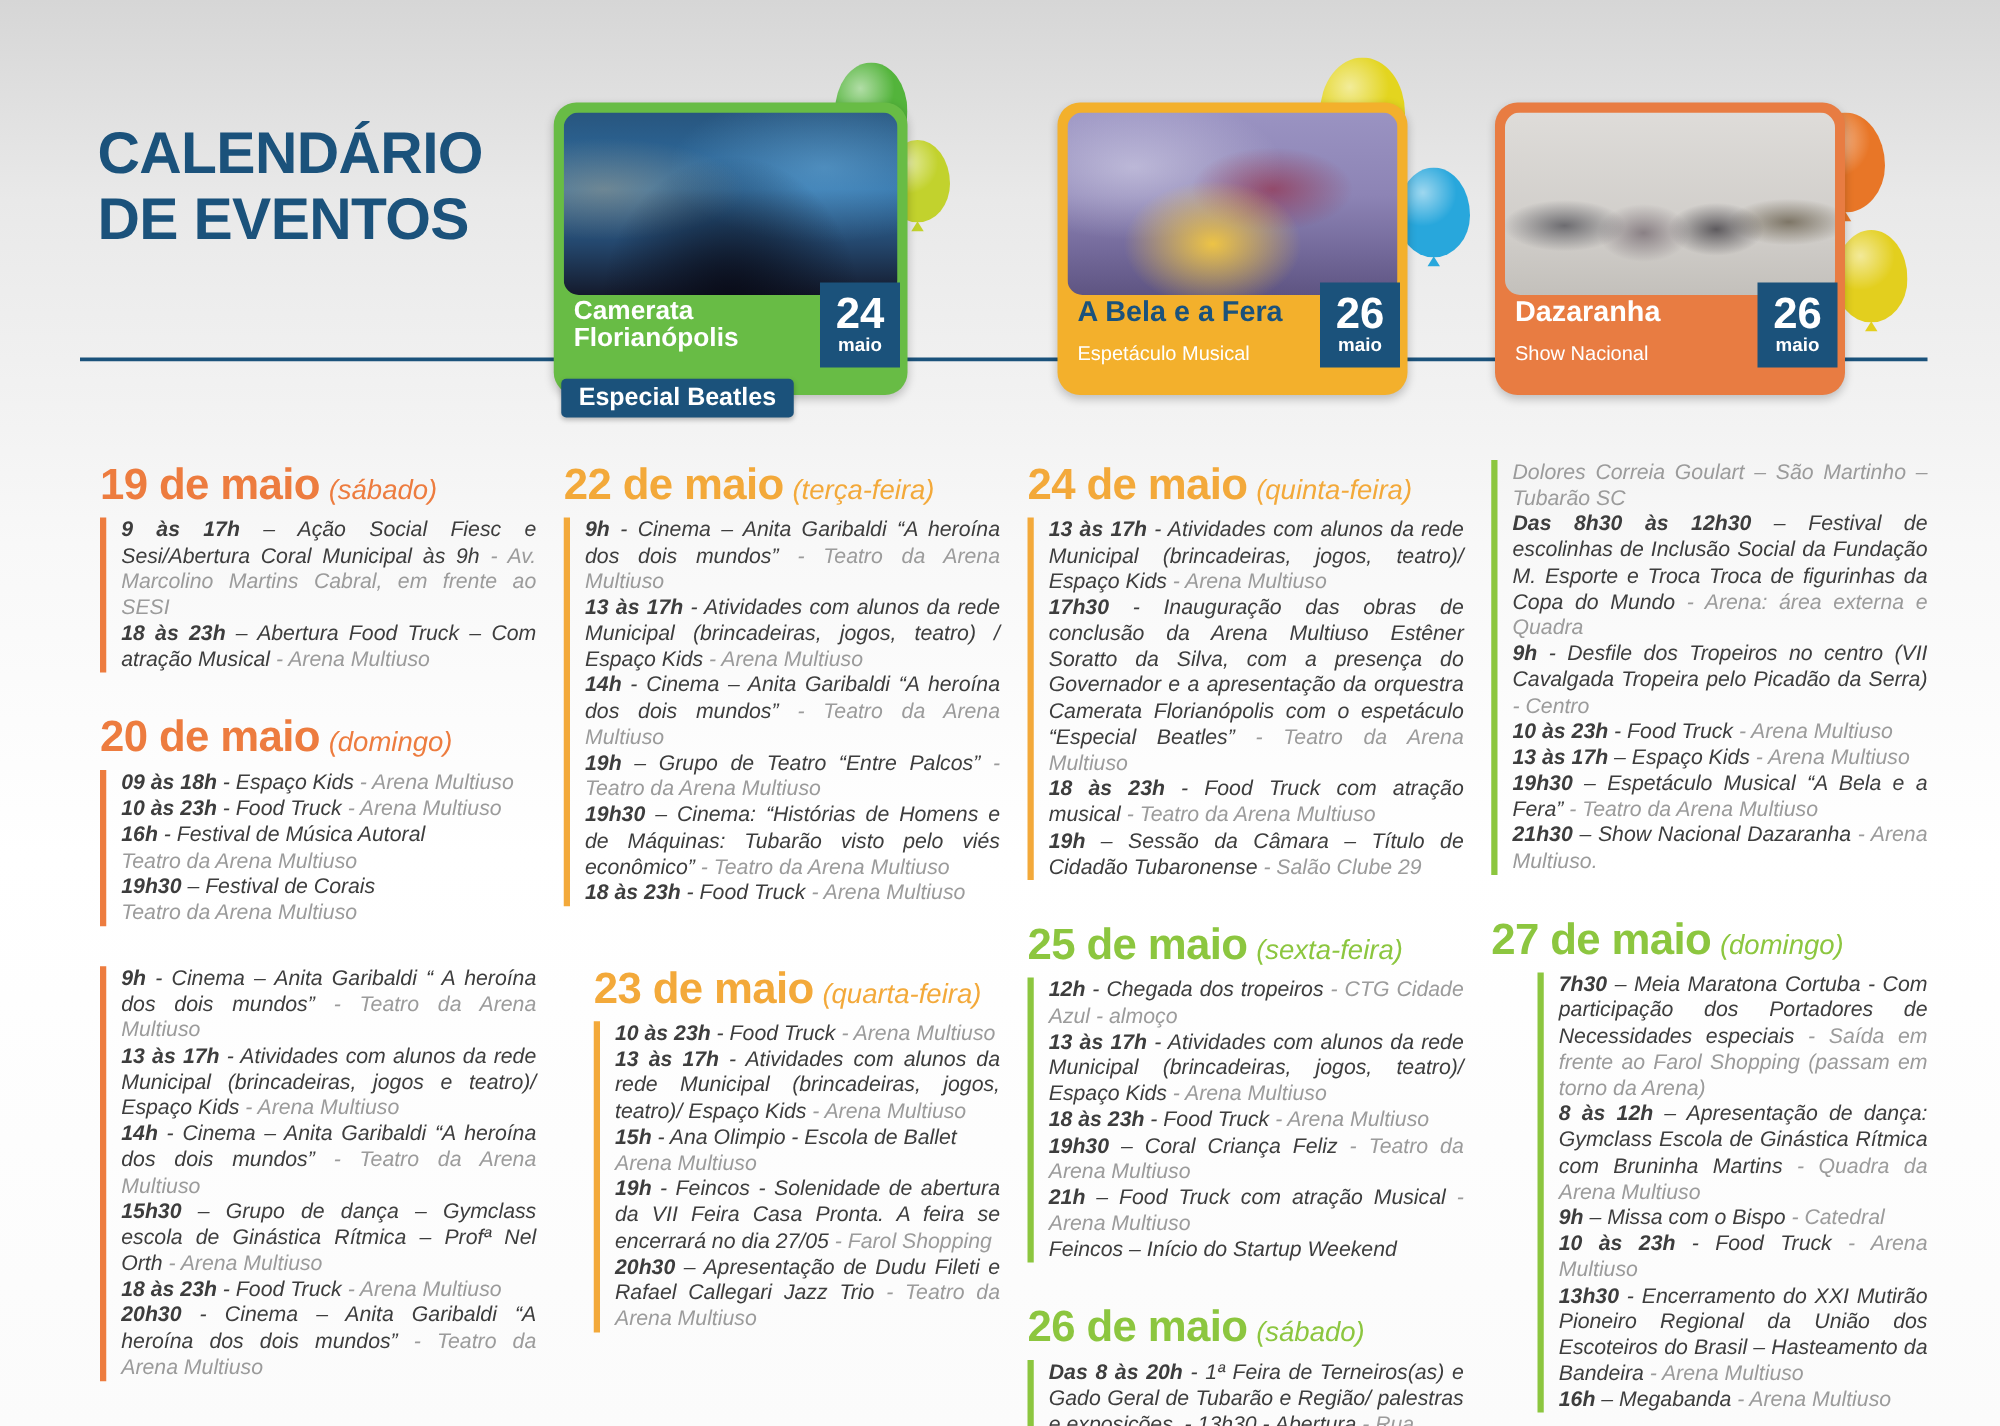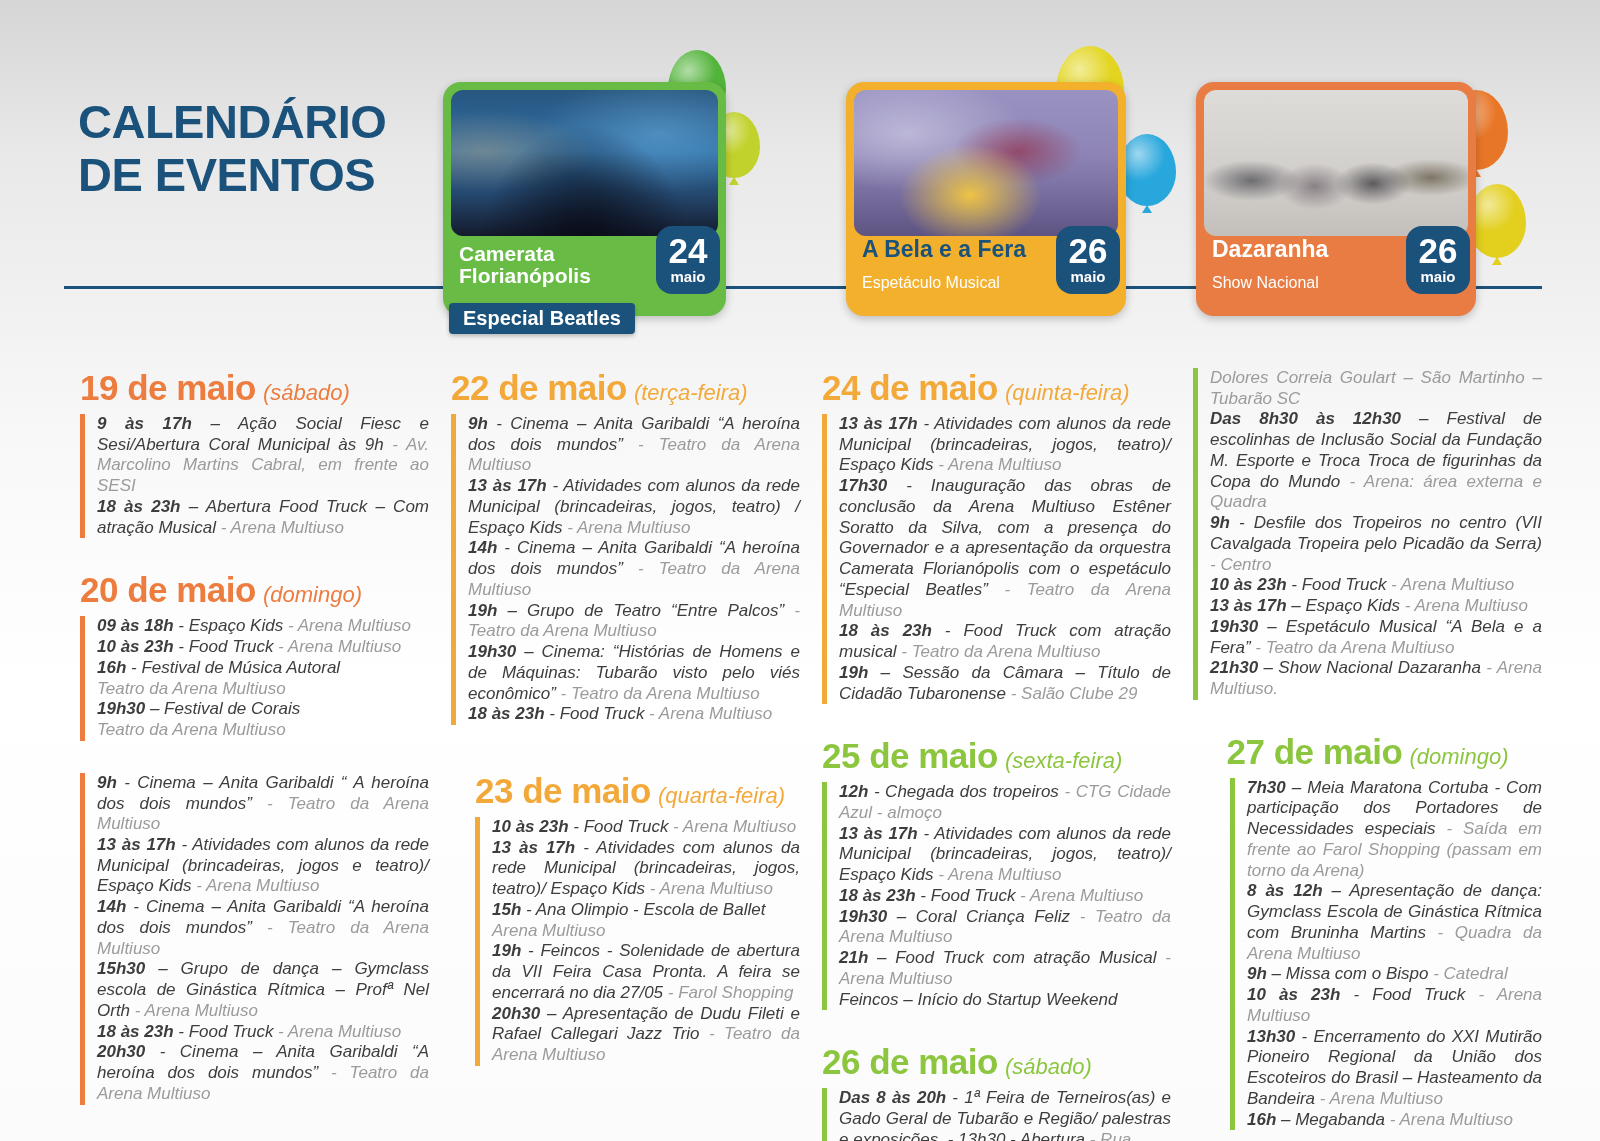--- a/index.html
+++ b/index.html
@@ -32,29 +32,29 @@
       radial-gradient(ellipse at 44% 72%, rgba(250,205,60,.9), rgba(250,205,60,0) 34%),
       radial-gradient(ellipse at 62% 42%, rgba(150,25,45,.55), transparent 28%),
       radial-gradient(ellipse at 20% 30%, rgba(230,230,245,.5), transparent 40%),
       linear-gradient(180deg,#9a93c2 0%,#8d84b5 45%,#776d9e 72%,#5e5482 100%);}
   .photo-3{background:
       radial-gradient(ellipse at 18% 62%, rgba(75,75,82,.75), transparent 16%),
       radial-gradient(ellipse at 42% 66%, rgba(108,96,104,.7), transparent 17%),
       radial-gradient(ellipse at 64% 64%, rgba(55,52,58,.75), transparent 16%),
       radial-gradient(ellipse at 86% 60%, rgba(90,80,60,.7), transparent 15%),
       linear-gradient(180deg,#dedcd9 0%,#cfccc8 70%,#c3c0bb 100%);}
-  .card-label{position:relative;display:flex;align-items:center;height:56px;padding:2px 74px 0 8px;box-sizing:border-box;}
+  .card-label{position:relative;display:flex;height:56px;padding:2px 74px 0 8px;box-sizing:border-box;}
   .card-title{font-weight:bold;line-height:1.04;}
   .card-1 .card-title{color:#ffffff;font-size:21px;}
   .card-2 .card-title{color:#1b527b;font-size:23px;}
   .card-3 .card-title{color:#ffffff;font-size:23px;}
   .card-subtitle{color:#ffffff;font-size:16px;margin-top:13px;}
   .card-subtitle:empty{display:none;}
   .date-badge{position:absolute;right:-2px;bottom:-2px;width:64px;height:68px;background:#1b527b;
-              border-radius:16px;color:#fff;display:flex;flex-direction:column;align-items:center;justify-content:center;}
+              border-radius:0;color:#fff;display:flex;flex-direction:column;align-items:center;justify-content:center;}
   .date-day{font-size:35px;font-weight:bold;line-height:.92;}
   .date-month{font-size:15px;font-weight:bold;}
   .tag-badge{position:absolute;left:449px;top:303px;z-index:2;background:#1b527b;color:#fff;
              font-weight:bold;font-size:20px;padding:4px 14px;border-radius:4px;box-shadow:0 2px 4px rgba(0,0,0,.25);}
   .tag-badge:empty{display:none;}
 
   
   .columns{position:absolute;left:80px;right:58px;top:368px;display:grid;
            grid-template-columns:repeat(4,1fr);column-gap:22px;}
   .section{margin:0 0 32px 0;}
@@ -213,21 +213,21 @@
             <p class="event"><span class="seg-loc">Dolores Correia Goulart – São Martinho – Tubarão SC</span></p>
             <p class="event"><span class="seg-time">Das 8h30 às 12h30</span><span class="seg-desc"> – Festival de escolinhas de Inclusão Social da Fundação M. Esporte e Troca Troca de figurinhas da Copa do Mundo</span><span class="seg-loc"> - Arena: área externa e Quadra</span></p>
             <p class="event"><span class="seg-time">9h</span><span class="seg-desc"> - Desfile dos Tropeiros no centro (VII Cavalgada Tropeira pelo Picadão da Serra)</span><span class="seg-loc"> - Centro</span></p>
             <p class="event"><span class="seg-time">10 às 23h</span><span class="seg-desc"> - Food Truck</span><span class="seg-loc"> - Arena Multiuso</span></p>
             <p class="event"><span class="seg-time">13 às 17h</span><span class="seg-desc"> – Espaço Kids</span><span class="seg-loc"> - Arena Multiuso</span></p>
             <p class="event"><span class="seg-time">19h30</span><span class="seg-desc"> – Espetáculo Musical “A Bela e a Fera”</span><span class="seg-loc"> - Teatro da Arena Multiuso</span></p>
             <p class="event"><span class="seg-time">21h30</span><span class="seg-desc"> – Show Nacional Dazaranha</span><span class="seg-loc"> - Arena Multiuso.</span></p>
           </div>
         </section>
         <section class="section">
-          <h2 class="sec-heading" style="color: rgb(140, 198, 63); text-align: center;"><span class="sec-date">27 de maio</span><span class="sec-weekday">(domingo)</span></h2>
+          <h2 class="sec-heading" style="color: rgb(140, 198, 63);"><span class="sec-date">27 de maio</span><span class="sec-weekday">(domingo)</span></h2>
           <div class="event-list" style="border-left-color: rgb(140, 198, 63); margin-left: 37px;">
             <p class="event"><span class="seg-time">7h30</span><span class="seg-desc"> – Meia Maratona Cortuba - Com participação dos Portadores de Necessidades especiais</span><span class="seg-loc"> - Saída em frente ao Farol Shopping (passam em torno da Arena)</span></p>
             <p class="event"><span class="seg-time">8 às 12h</span><span class="seg-desc"> – Apresentação de dança: Gymclass Escola de Ginástica Rítmica com Bruninha Martins</span><span class="seg-loc"> - Quadra da Arena Multiuso</span></p>
             <p class="event"><span class="seg-time">9h</span><span class="seg-desc"> – Missa com o Bispo</span><span class="seg-loc"> - Catedral</span></p>
             <p class="event"><span class="seg-time">10 às 23h</span><span class="seg-desc"> - Food Truck</span><span class="seg-loc"> - Arena Multiuso</span></p>
             <p class="event"><span class="seg-time">13h30</span><span class="seg-desc"> - Encerramento do XXI Mutirão Pioneiro Regional da União dos Escoteiros do Brasil – Hasteamento da Bandeira</span><span class="seg-loc"> - Arena Multiuso</span></p>
             <p class="event"><span class="seg-time">16h</span><span class="seg-desc"> – Megabanda</span><span class="seg-loc"> - Arena Multiuso</span></p>
           </div>
         </section>
       </div>

